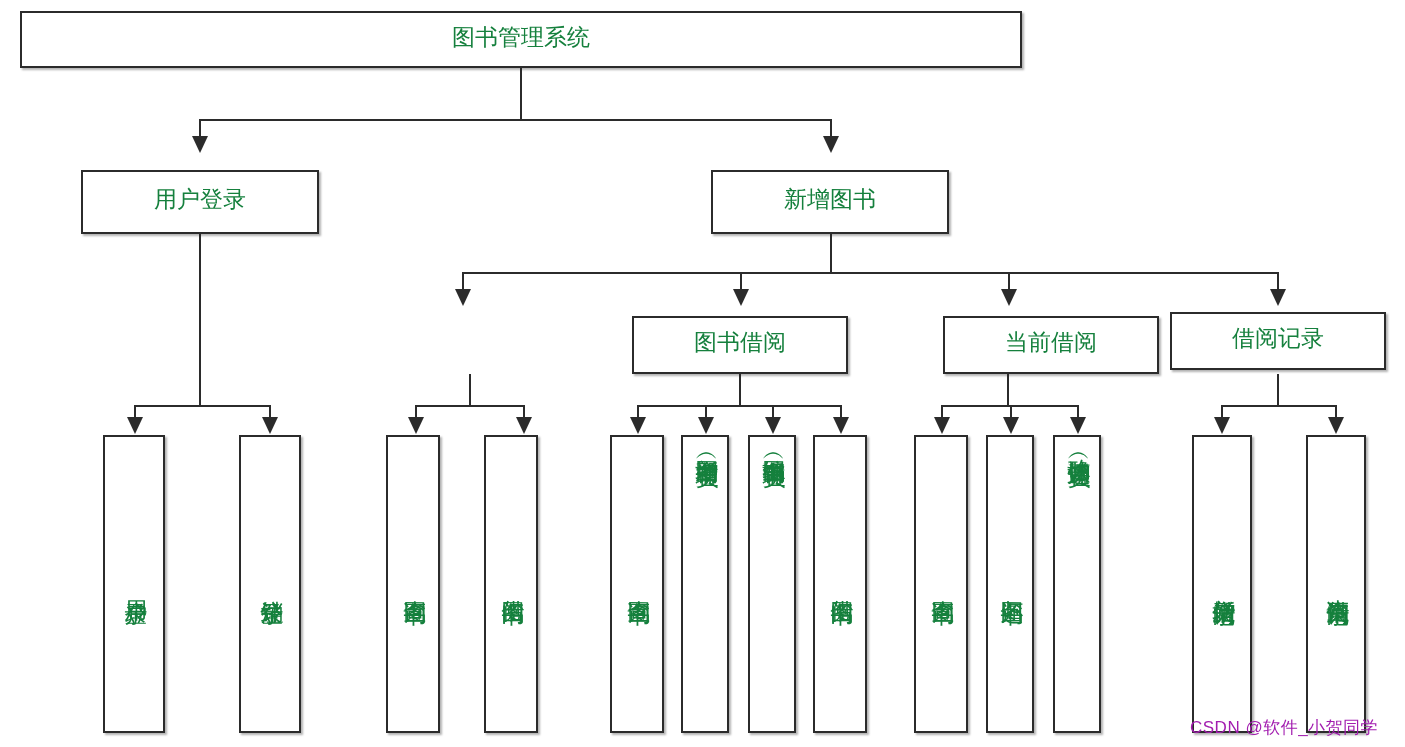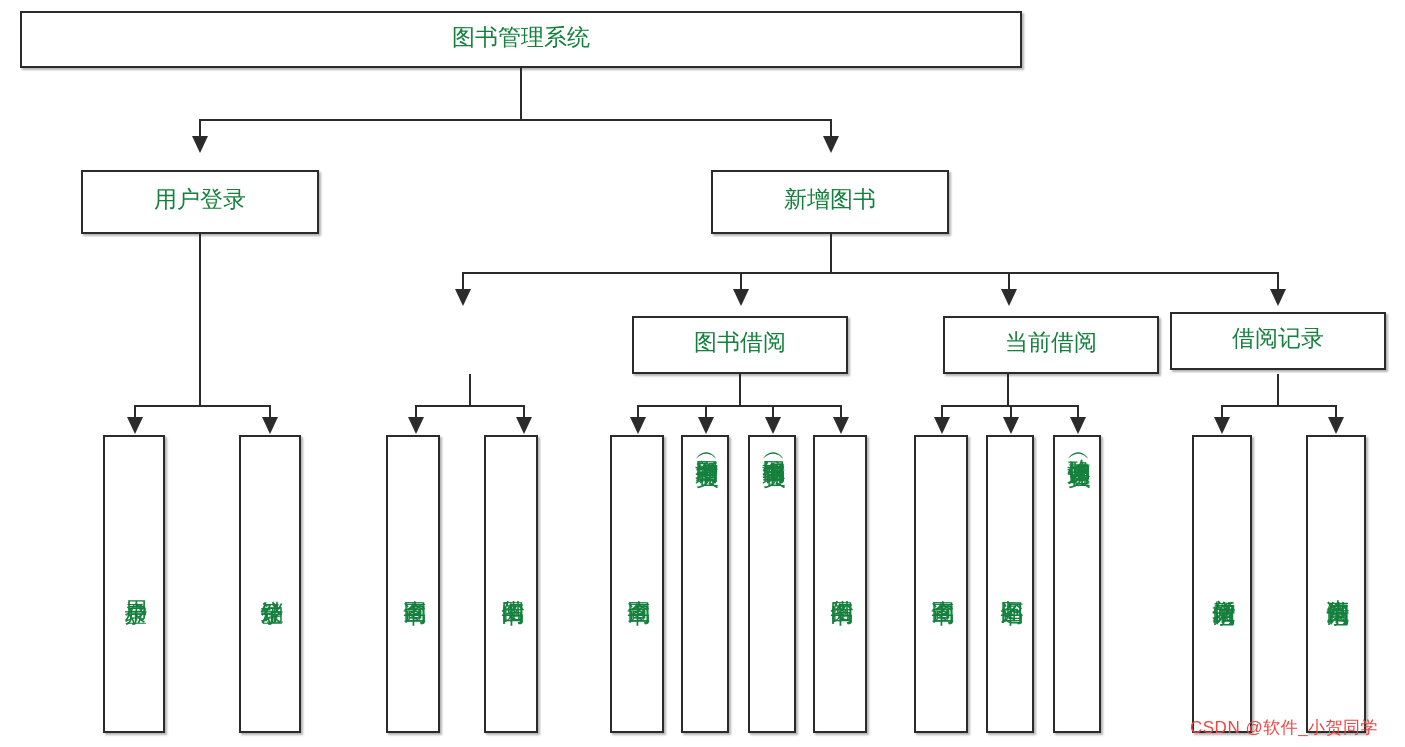--- a/index.html
+++ b/index.html
@@ -76,21 +76,21 @@
     position: absolute;
     width: 0;
     height: 0;
     border-left: 8px solid transparent;
     border-right: 8px solid transparent;
     border-top: 17px solid #2b2b2b;
   }
 
   .watermark {
     position: absolute;
-    color: #ef4444;
+    color: #a21caf;
     font-size: 17px;
     white-space: pre;
     letter-spacing: 0.5px;
   }
 </style>
 </head>
 <body>
 
 <div id="canvas">
 

